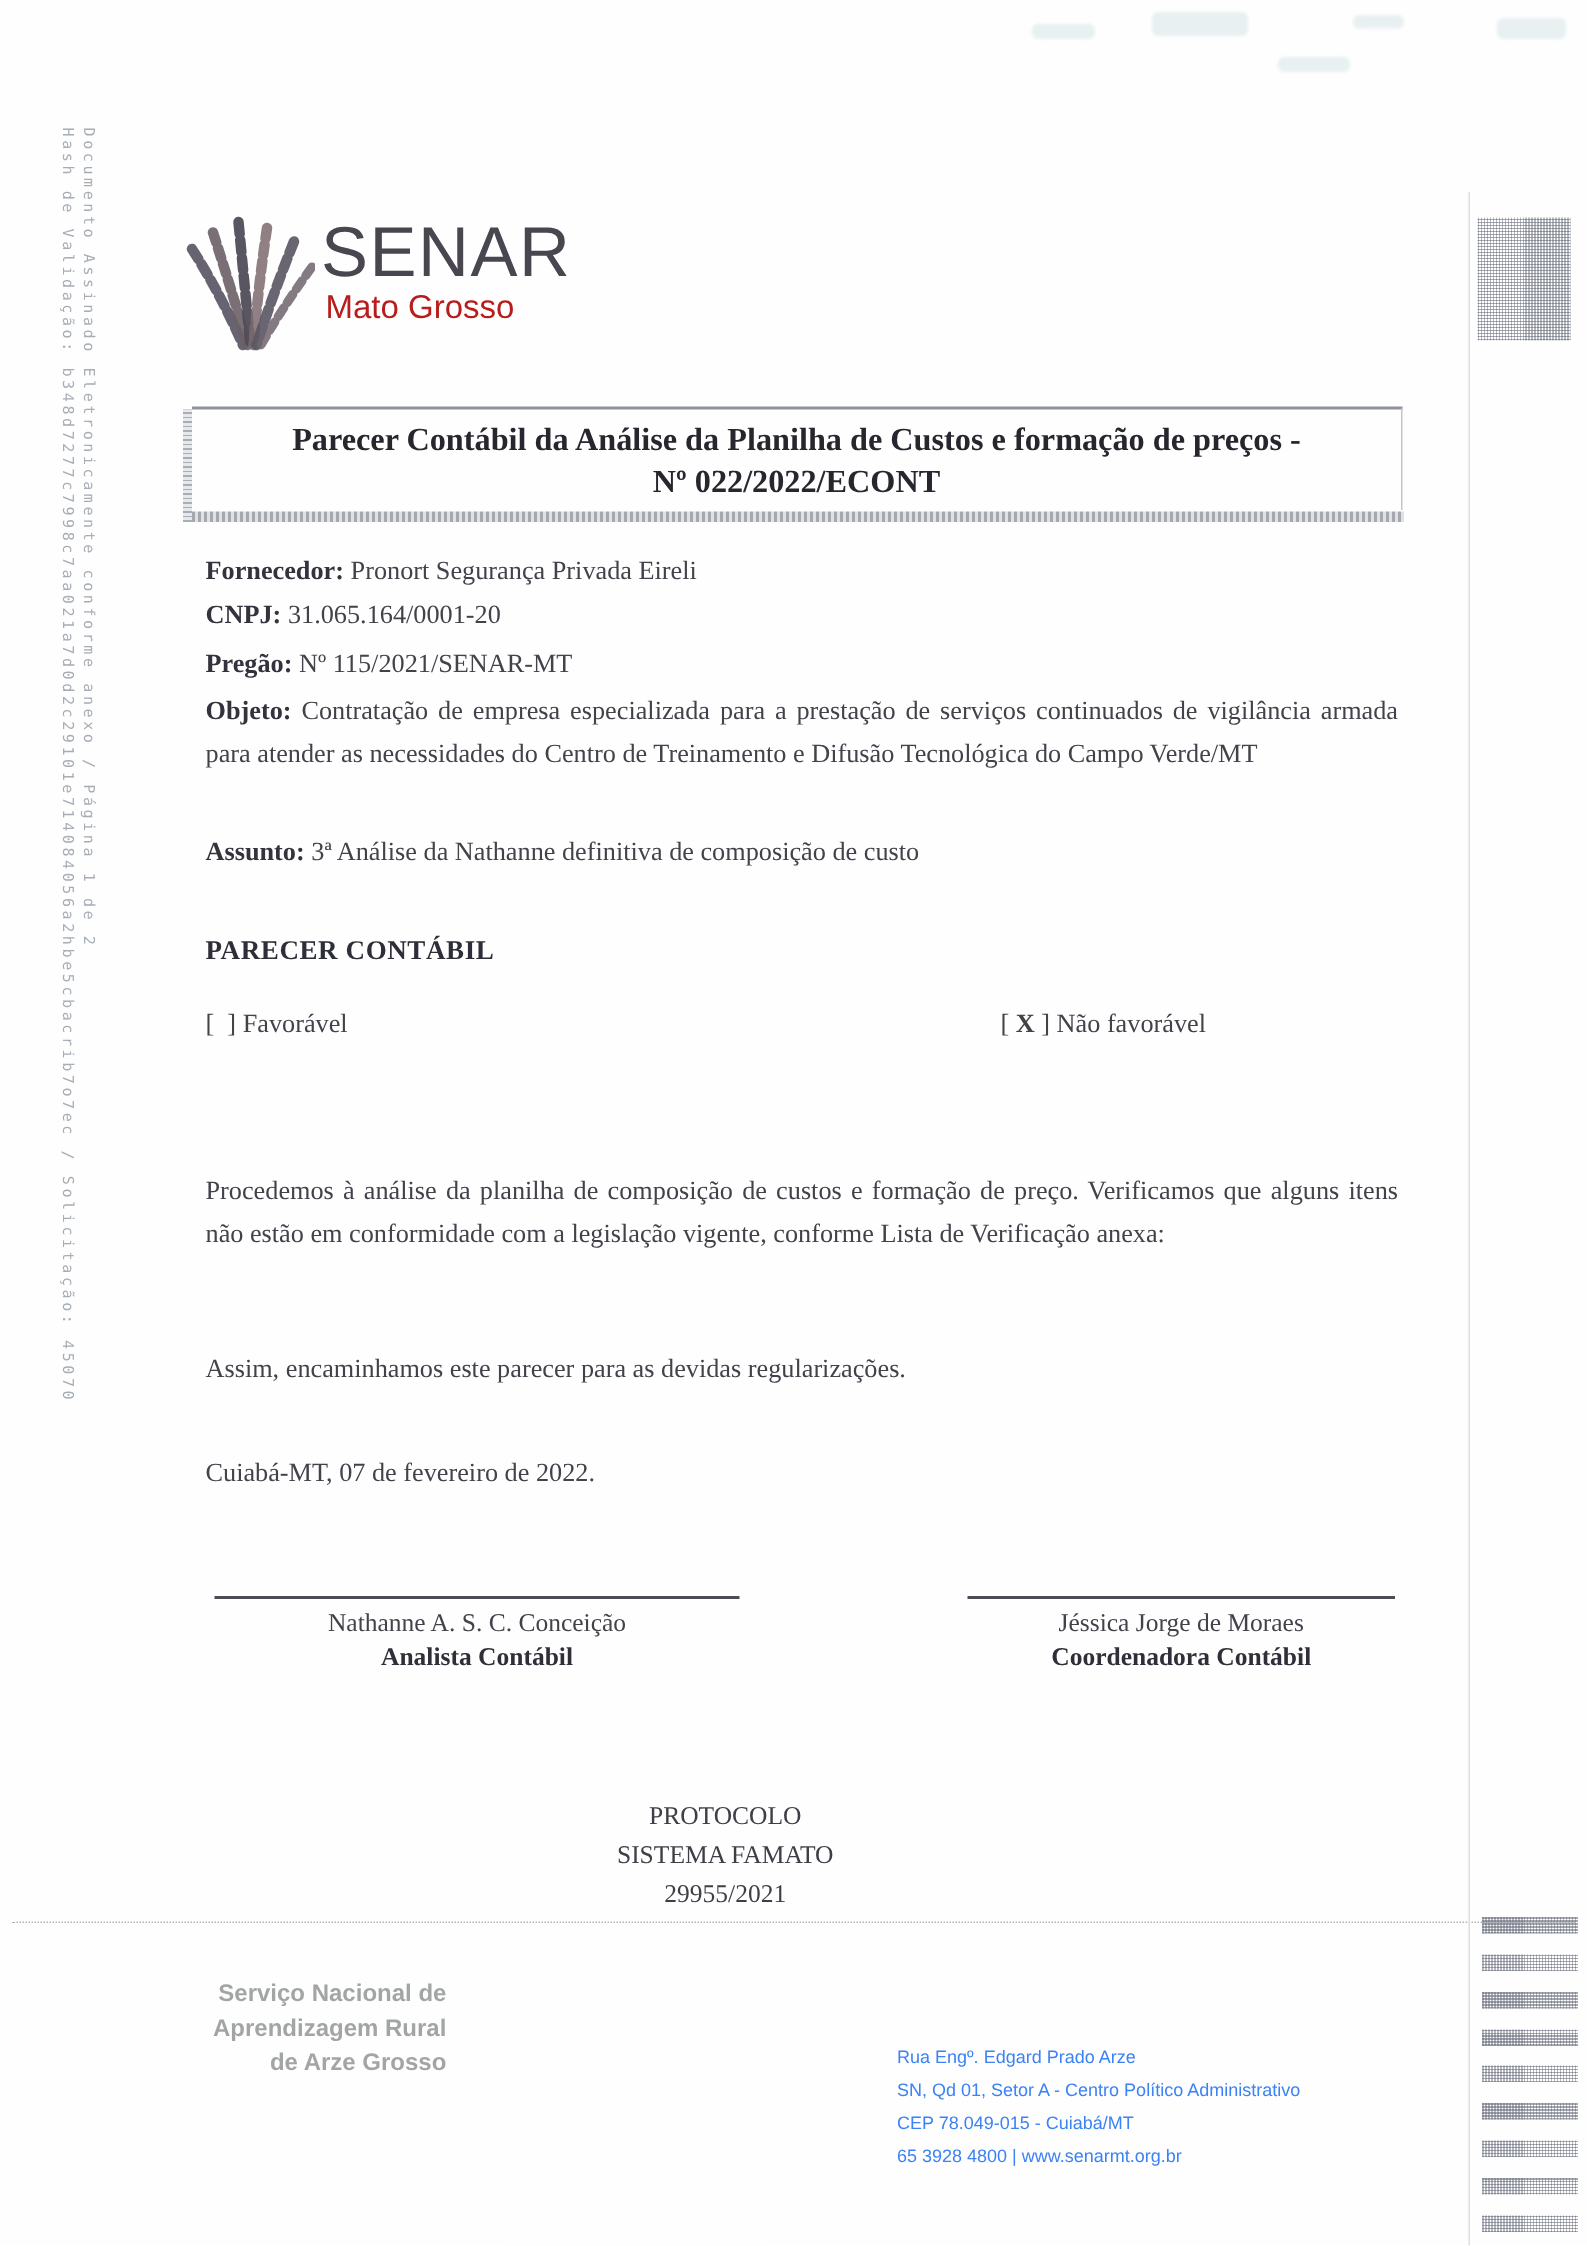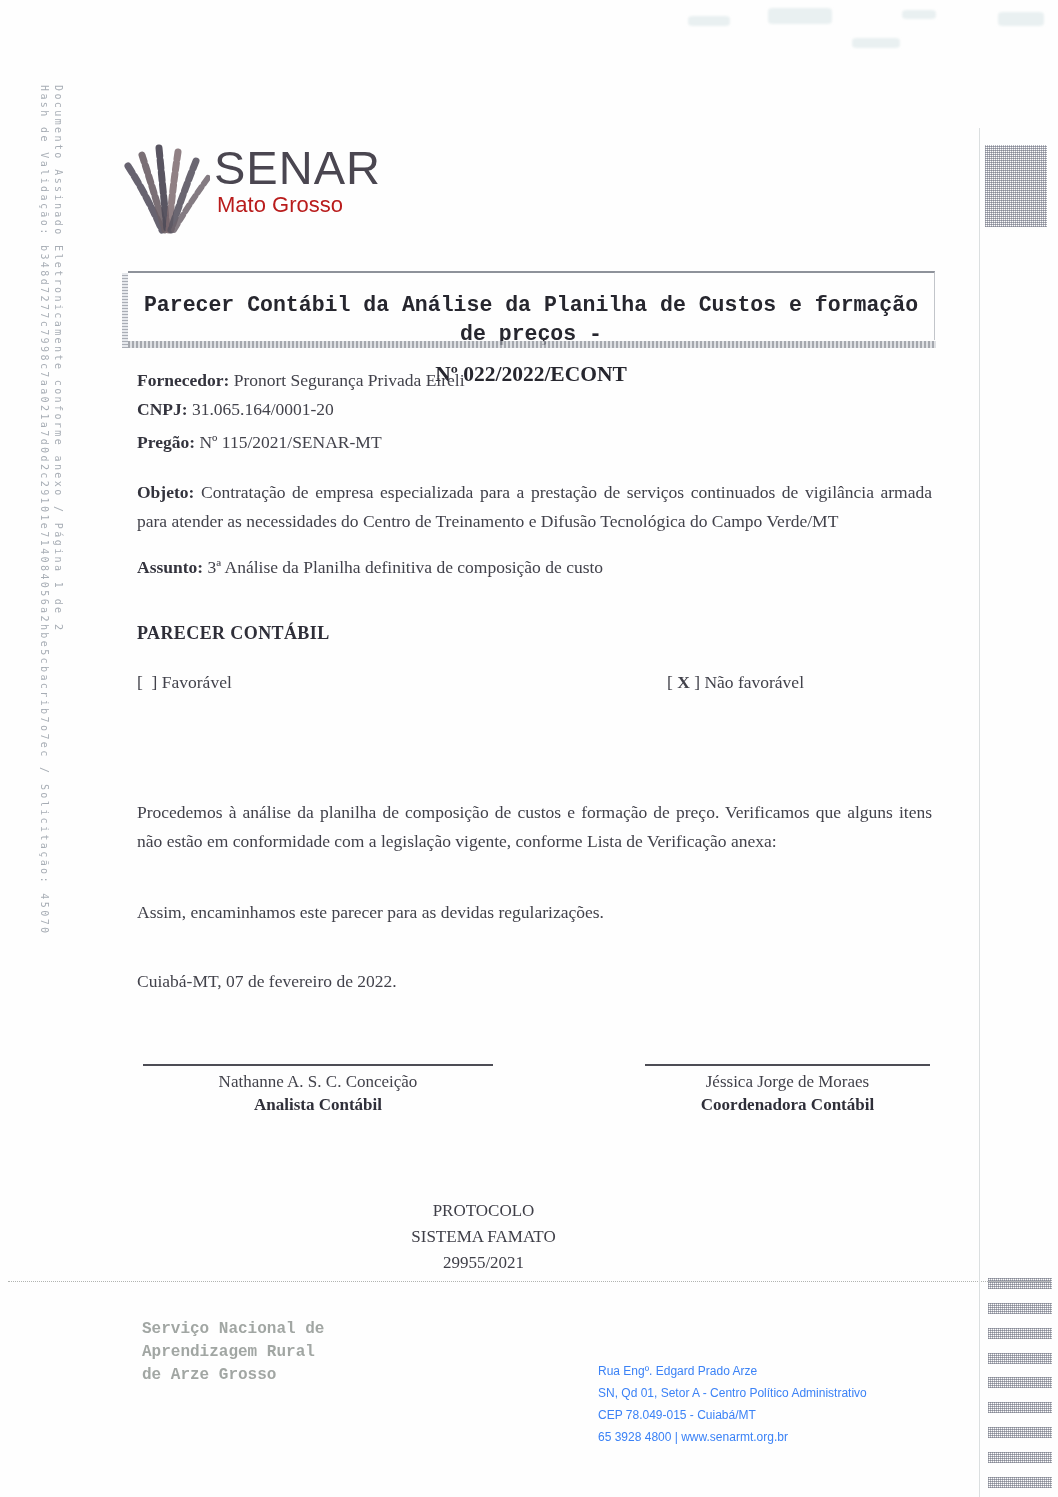--- a/index.html
+++ b/index.html
@@ -21,49 +21,49 @@
              font-weight:normal;font-size:47px;letter-spacing:1px;color:#4a4650;}
   .logo-sub{position:absolute;left:99px;top:52px;font-family:"Liberation Sans", sans-serif;
             font-size:22px;color:#b91c1c;}
 
   
   .title-box{position:absolute;left:128px;top:271px;width:806px;height:67px;
              border-top:2px solid #8e929a;border-right:1px solid #c2c5ca;
              text-align:center;}
   .title-box .stripL{position:absolute;left:-6px;top:0;width:6px;height:75px;
       background:repeating-linear-gradient(0deg,#a9adb5 0 1px,#e6e8ec 1px 3px);}
-  .title-line{font-weight:bold;font-size:21.5px;line-height:29px;color:#26262e;margin:12px;padding-top:6px;font-family:Liberation Mono, monospace;}
+  .title-line{font-weight:bold;font-size:21.5px;line-height:29px;color:#26262e;margin:0;padding-top:6px;}
   .title-line2{font-weight:bold;font-size:21.5px;line-height:26px;color:#26262e;margin:0;}
   .title-band{position:absolute;left:128px;top:341px;width:808px;height:7px;opacity:.8;
       background:repeating-linear-gradient(90deg,#8f939b 0 2px,#d8dade 2px 4px),
                  repeating-linear-gradient(0deg,#a0a4ac 0 1px,transparent 1px 3px);}
 
   
   .tb{position:absolute;left:137px;width:795px;font-size:17.5px;line-height:29px;margin:0;}
-  .just{text-align:justify;margin-top:19px;}
+  .just{text-align:justify;}
   b{color:#33333d;}
   .heading{font-weight:bold;font-size:18px;letter-spacing:.4px;color:#2e2e38;}
   .cb-part,.cb-mark{white-space:pre;}
   .cb-mark{font-weight:bold;}
   .cb-right{position:absolute;right:128px;top:0;}
 
   
   .sig{position:absolute;text-align:center;font-size:17px;line-height:23px;}
   .sig-line{border-top:2px solid #4d4d55;margin-bottom:4px;}
   .sig-role{font-weight:bold;color:#2f2f39;}
 
   
   .protocol{position:absolute;left:0;top:1198px;width:967px;text-align:center;
             font-size:17px;line-height:26px;color:#3e3e47;}
 
   .dotline{position:absolute;left:8px;top:1281px;width:1042px;border-top:1px dotted #a9ada9;opacity:.9;}
 
   
-  .foot-left{position:absolute;left:142px;top:1318px;font-family:Liberation Mono, monospace;
-             font-size:16px;line-height:23px;color:#8b918d;font-weight:bold;opacity:.8;}
+  .foot-left{position:absolute;left:142px;top:1318px;font-family:Liberation Sans, sans-serif;
+             font-size:16px;line-height:23px;color:#8b918d;font-weight:bold;opacity:.8;text-align:right;}
   .foot-right{position:absolute;left:598px;top:1360px;font-family:"Liberation Sans", sans-serif;
               font-size:12px;line-height:22px;color:#3b82f6;}
 
   
   .edge-line{position:absolute;left:979px;top:128px;width:1px;height:1369px;background:#dbdfe0;}
   .noise{position:absolute;
       background:repeating-linear-gradient(0deg,rgba(96,100,116,.55) 0 1px,transparent 1px 2px),
                  repeating-linear-gradient(90deg,rgba(96,100,116,.45) 0 1px,transparent 1px 2px);}
   .noise-top{left:985px;top:145px;width:62px;height:82px;}
   .noise-bar{left:988px;width:64px;height:11px;}
@@ -115,21 +115,21 @@
   <p class="tb" style="top:428px;">
     <b>Pregão:</b>
     <span>Nº 115/2021/SENAR-MT</span>
   </p>
   <p class="tb just" style="top:459px;">
     <b>Objeto:</b>
     <span>Contratação de empresa especializada para a prestação de serviços continuados de vigilância armada para atender as necessidades do Centro de Treinamento e Difusão Tecnológica do Campo Verde/MT</span>
   </p>
   <p class="tb" style="top:553px;">
     <b>Assunto:</b>
-    <span>3ª Análise da Planilha definitiva de composição de custo</span>
+    <span>3ª Análise da Nathanne definitiva de composição de custo</span>
   </p>
 
   <p class="tb heading" style="top:619px;">PARECER CONTÁBIL</p>
 
   <div class="tb" style="top:668px;height:30px;">
     <span><span class="cb-part">[</span><span class="cb-mark">  </span><span class="cb-part">]</span>
       <span>Favorável</span>
     </span>
     <span class="cb-right"><span class="cb-part">[ </span><span class="cb-mark">X</span><span class="cb-part"> ]</span>
       <span>Não favorável</span>

